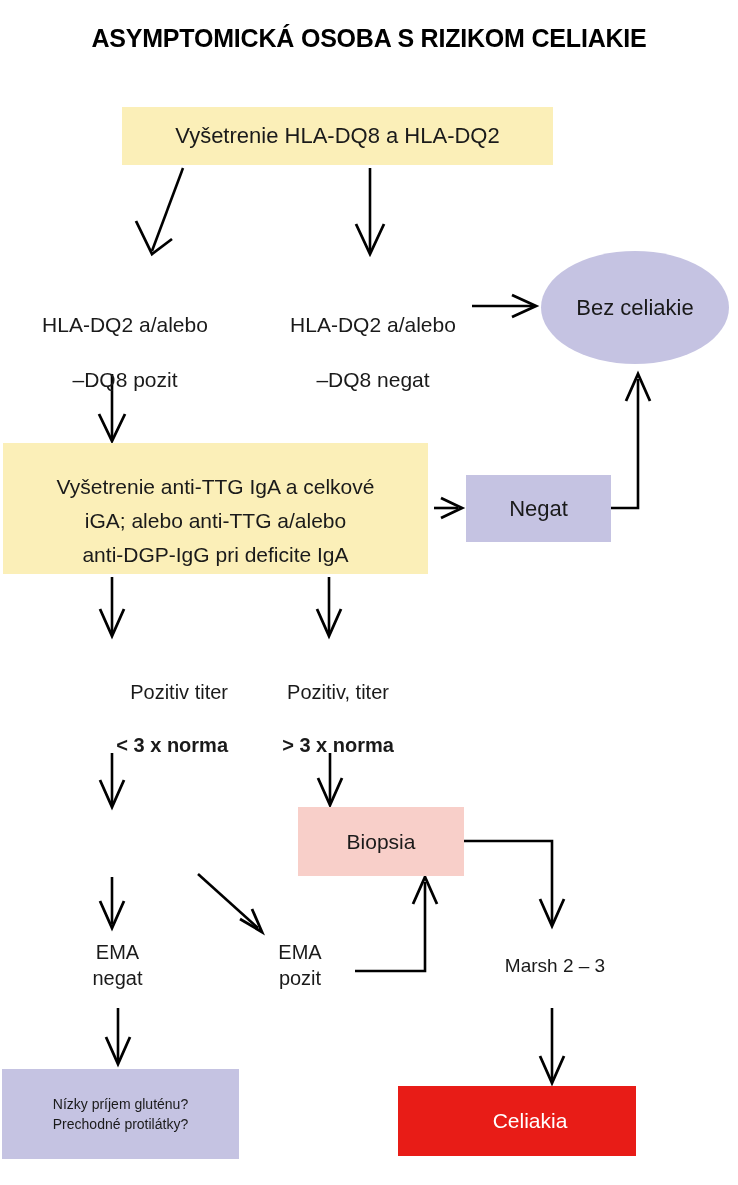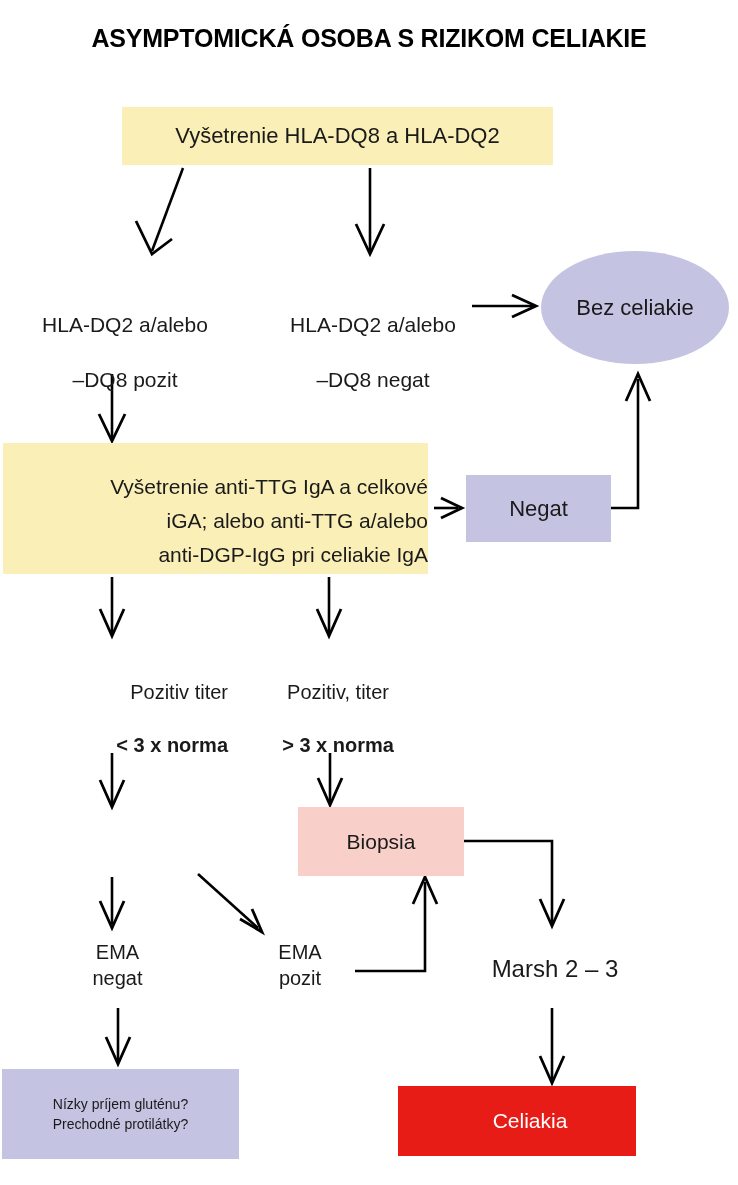--- a/index.html
+++ b/index.html
@@ -24,21 +24,21 @@
     top: 0;
     width: 738px;
     height: 1185px;
     pointer-events: none;
   }
   .node {
     position: absolute;
     display: flex;
     align-items: center;
     justify-content: center;
-    text-align: right;
+    text-align: center;
     box-sizing: border-box;
     color: #1a1a1a;
   }
   .label {
     position: absolute;
     text-align: center;
     color: #1a1a1a;
     line-height: 1.32;
     white-space: pre-line;
   }
@@ -98,21 +98,21 @@
     left: 398px; top: 1078px; width: 238px; height: 70px;
     font-size: 21px;
     padding-left: 26px;
   }
   .lb-hla-pos  { left: 0px;   top: 275px; width: 250px; font-size: 21px; }
   .lb-hla-neg  { left: 248px; top: 275px; width: 250px; font-size: 21px; }
   .lb-titer-lo { left: 18px;  top: 645px; width: 210px; font-size: 20px; text-align: right; }
   .lb-titer-hi { left: 228px; top: 645px; width: 220px; font-size: 20px; }
   .lb-ema-neg  { left: 40px;  top: 931px; width: 155px; font-size: 20px; white-space: pre-line; }
   .lb-ema-poz  { left: 230px; top: 931px; width: 140px; font-size: 20px; white-space: pre-line; }
-  .lb-marsh    { left: 460px; top: 945px; width: 190px; font-size: 24px; }
+  .lb-marsh    { left: 460px; top: 945px; width: 190px; font-size: 19px; }
   .bold-line { font-weight: bold; }
 </style>
 </head>
 <body>
 
 <div id="canvas">
 
   <div class="title">ASYMPTOMICKÁ OSOBA S RIZIKOM CELIAKIE</div>
 
   <svg id="arrow-layer" viewBox="0 0 738 1185" width="738" height="1185">
@@ -201,21 +201,21 @@
     </g>
   </svg>
 
   <div class="node box-yellow n-top">Vyšetrenie HLA-DQ8 a HLA-DQ2</div>
 
   <div class="node ellipse-purple n-ellipse">Bez celiakie</div>
 
   <div class="node box-yellow n-mid-yellow">
     <div>Vyšetrenie anti-TTG IgA a celkové</div>
     <div>iGA; alebo anti-TTG a/alebo</div>
-    <div>anti-DGP-IgG pri celiakie IgA</div>
+    <div>anti-DGP-IgG pri deficite IgA</div>
   </div>
 
   <div class="node box-purple n-negat">Negat</div>
 
 
   <div class="node box-pink n-biopsia">Biopsia</div>
 
   <div class="node box-purple n-lowglu">Nízky príjem gluténu?
 Prechodné protilátky?</div>
 

